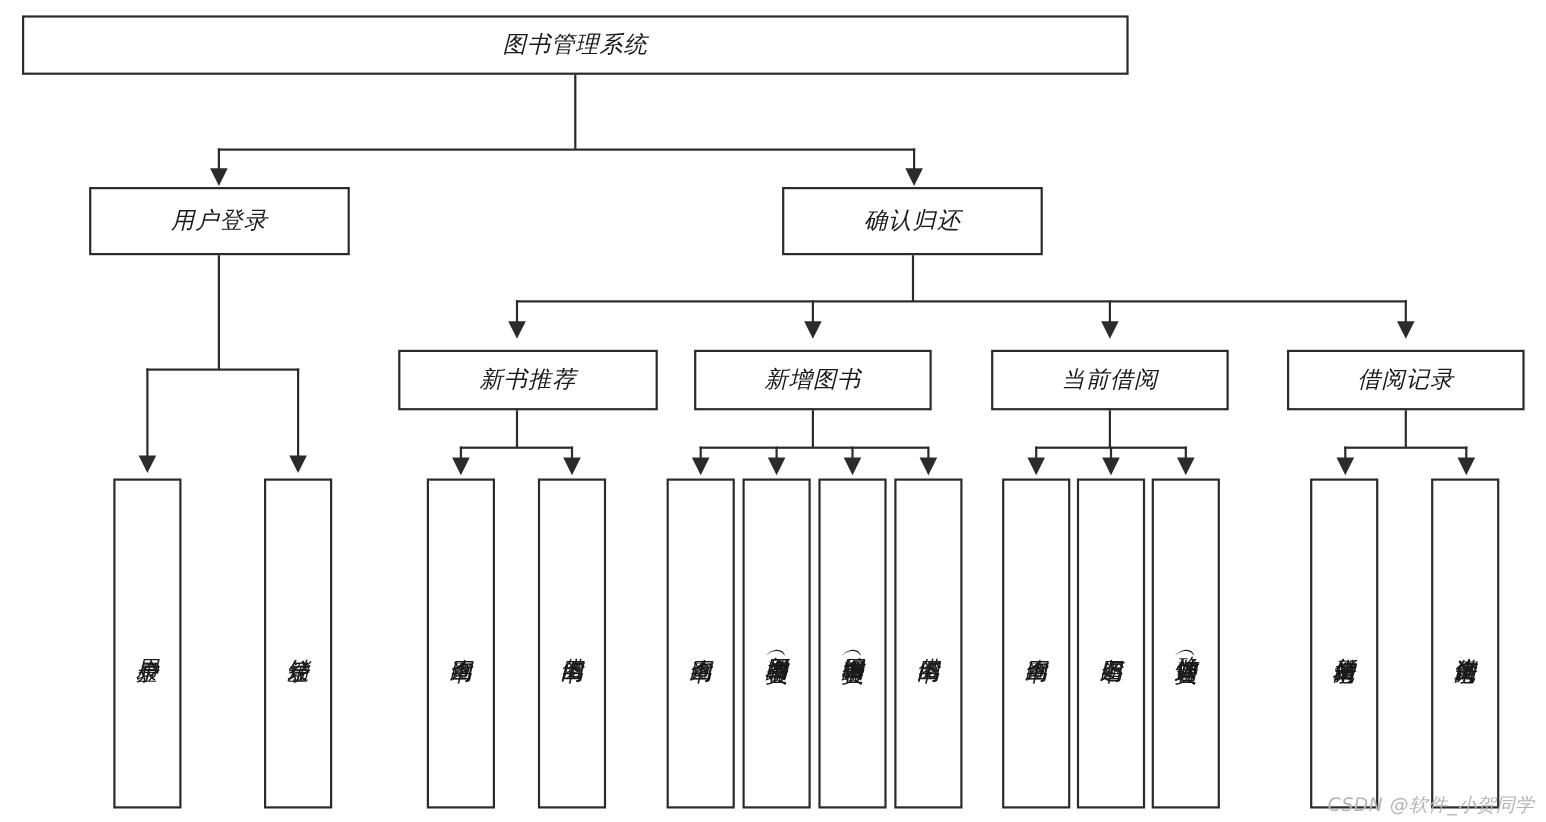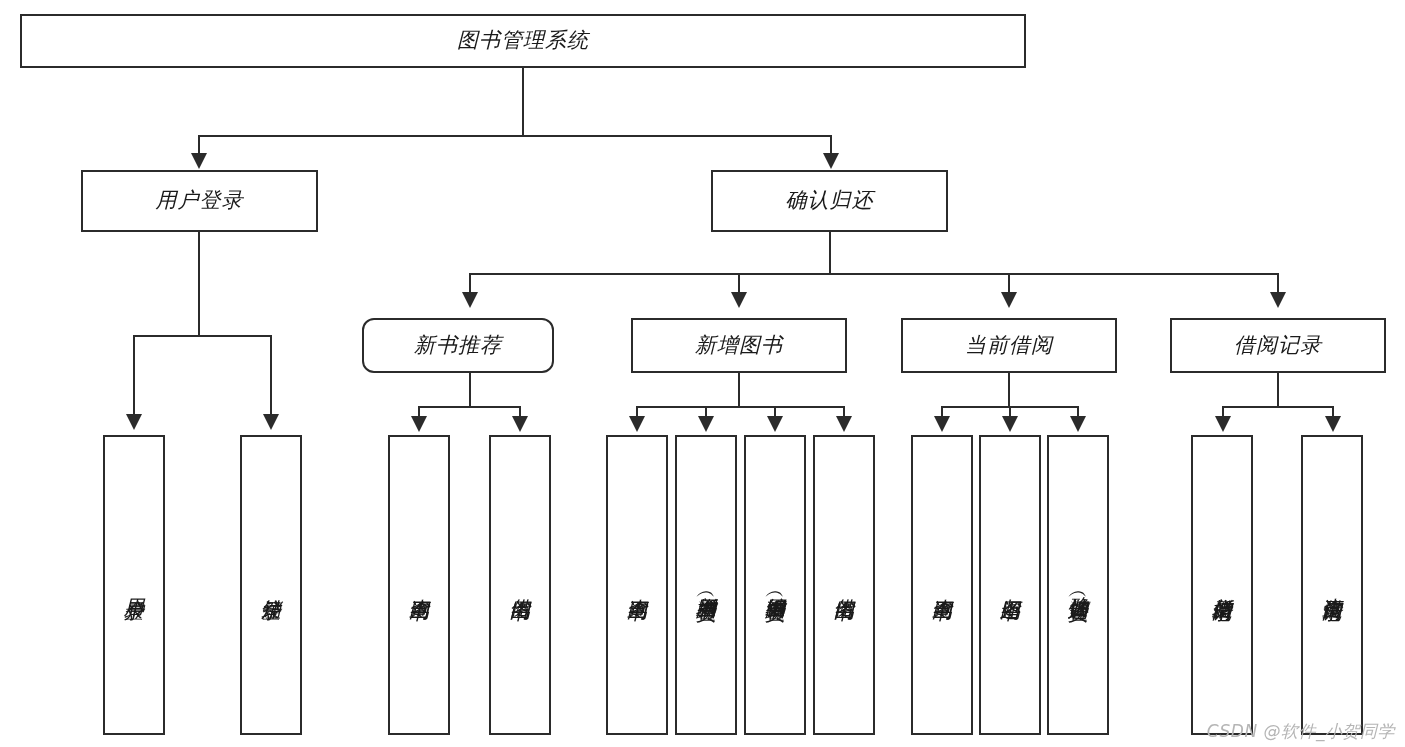--- a/index.html
+++ b/index.html
@@ -122,21 +122,21 @@
 
   <div class="vline" style="left:738px; top:273px; width:2px; height:22px;"></div>
   <div class="arrow" style="left:731px; top:292px;"></div>
 
   <div class="vline" style="left:1008px; top:273px; width:2px; height:22px;"></div>
   <div class="arrow" style="left:1001px; top:292px;"></div>
 
   <div class="vline" style="left:1277px; top:273px; width:2px; height:22px;"></div>
   <div class="arrow" style="left:1270px; top:292px;"></div>
 
-  <div class="node horiz" style="left:362px; top:318px; width:192px; height:55px;border-radius:12px;">
+  <div class="node horiz" style="left:362px; top:318px; width:236px; height:55px;">
     <span class="label">新书推荐</span>
   </div>
   <div class="node horiz" style="left:631px; top:318px; width:216px; height:55px;">
     <span class="label">新增图书</span>
   </div>
   <div class="node horiz" style="left:1170px; top:318px; width:216px; height:55px;">
     <span class="label">借阅记录</span>
   </div>
   <div class="node horiz" style="left:901px; top:318px; width:216px; height:55px;">
     <span class="label">当前借阅</span>

